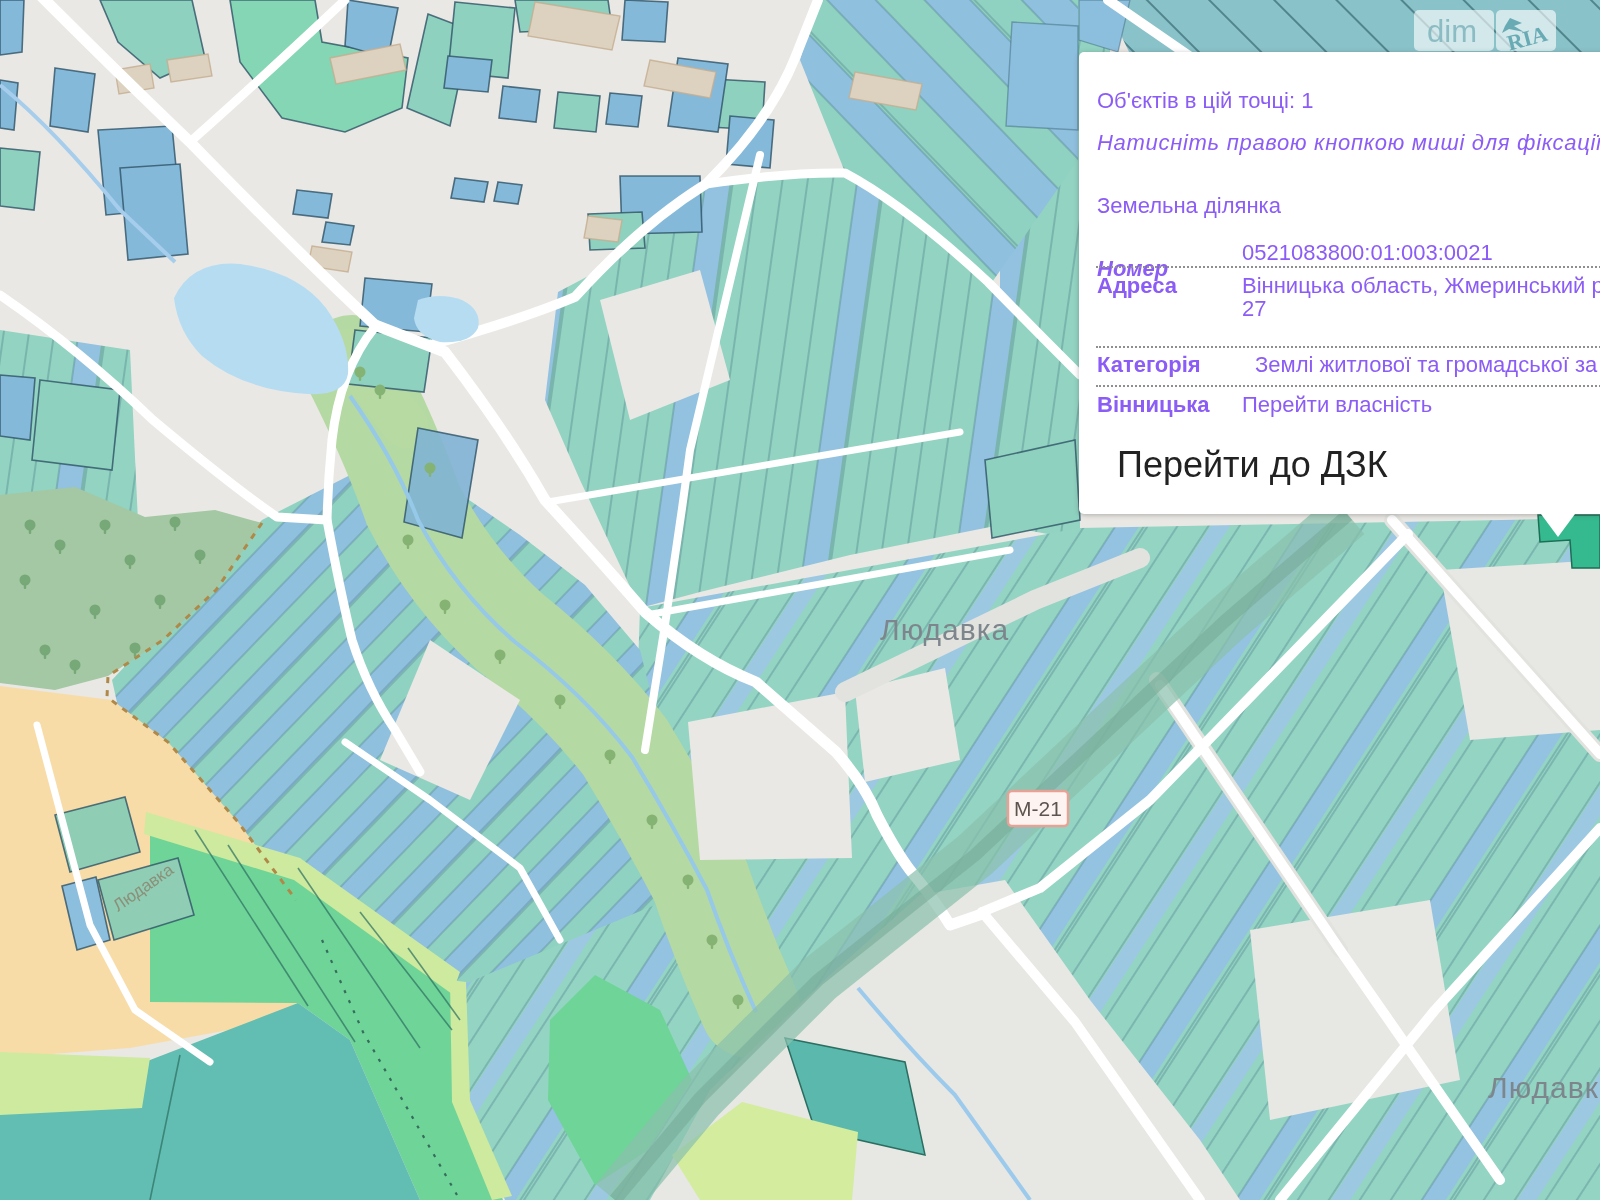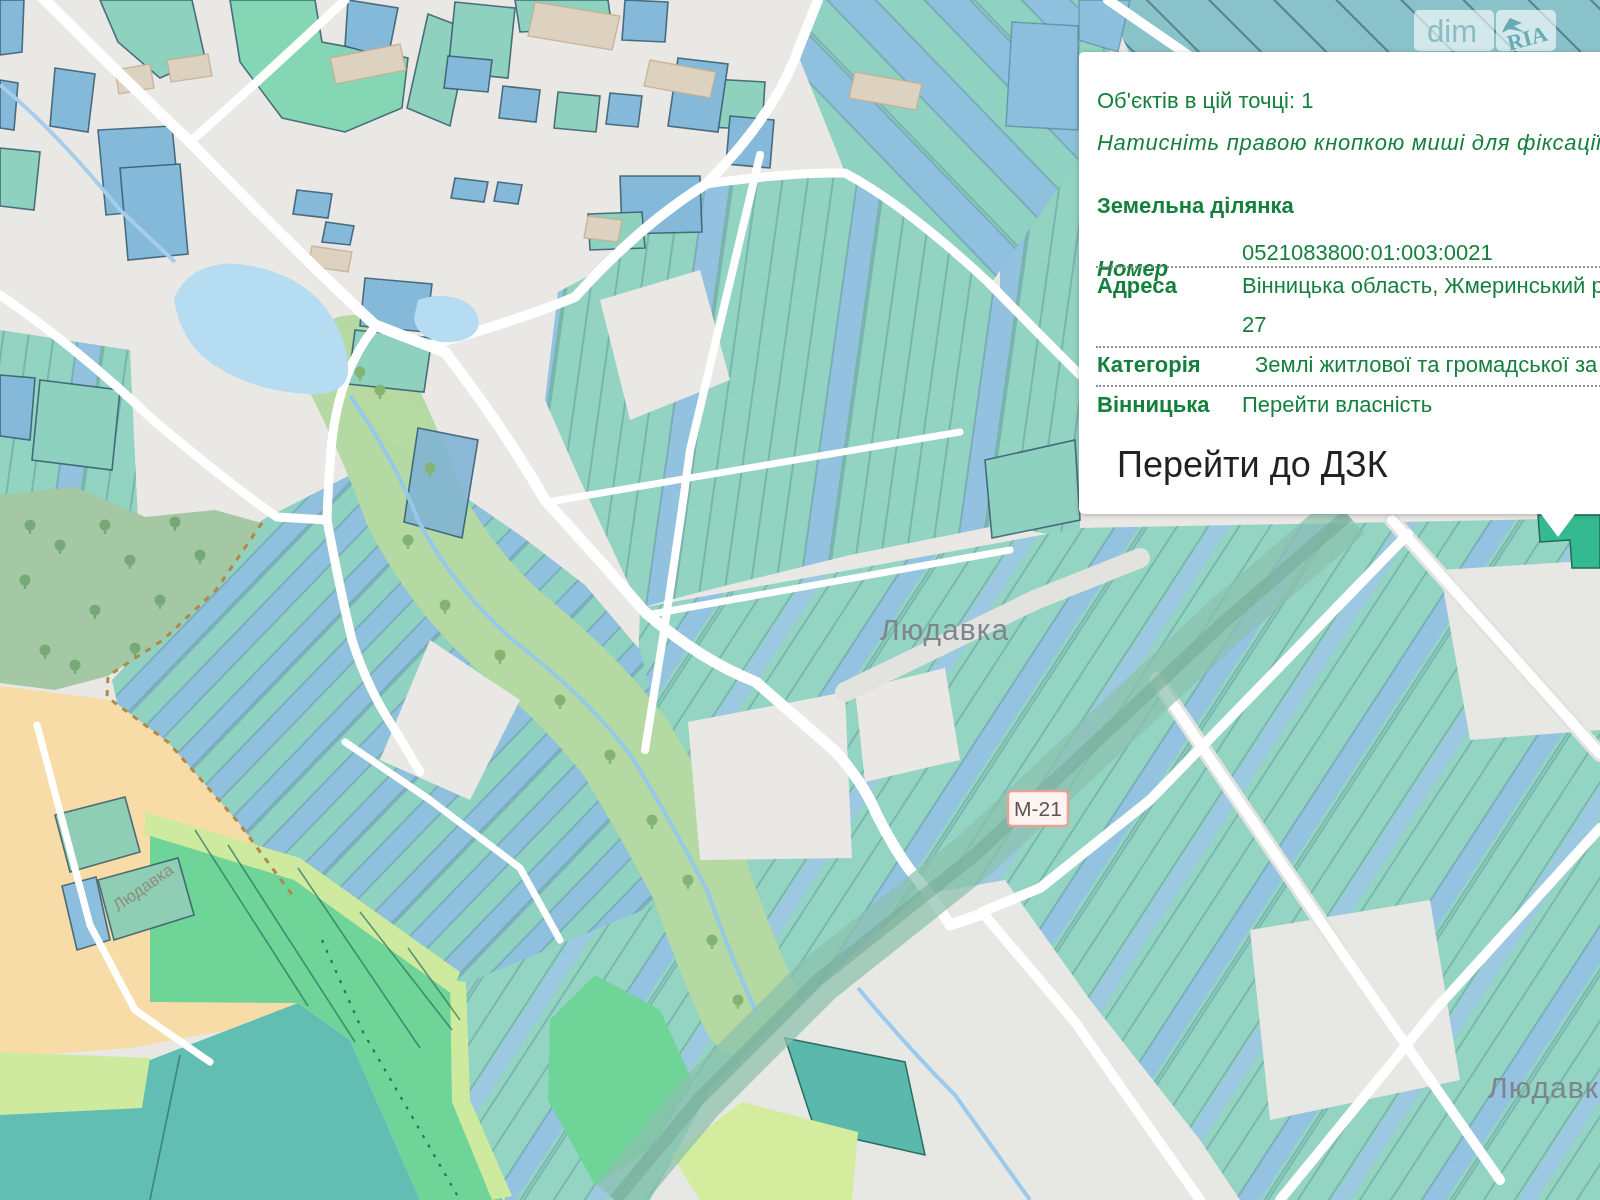--- a/index.html
+++ b/index.html
@@ -1,20 +1,20 @@
 <!DOCTYPE html>
 <html><head>
 <meta charset="utf-8">
 <style>
   html,body{margin:0;padding:0;width:1600px;height:1200px;overflow:hidden;
     font-family:"Liberation Sans",sans-serif;background:#e9e8e4;}
   #map{position:absolute;left:0;top:0;filter:blur(0.6px);}
   #popup{position:absolute;left:1079px;top:52px;width:620px;height:462px;
     background:#ffffff;border-radius:5px;box-shadow:0 1px 5px rgba(60,60,60,.35);}
-  #popup .t{position:absolute;white-space:nowrap;font-size:22px;color:#15803d;}
+  #popup .t{position:absolute;white-space:nowrap;font-size:22px;color:#8b5cf6;}
   .dash{position:absolute;left:17px;width:600px;border-top:2px dotted #8f8f8f;height:0;}
   #tail{position:absolute;left:1541px;top:514px;width:0;height:0;
     border-left:17px solid transparent;border-right:17px solid transparent;
     border-top:23px solid #ffffff;}
 </style>
 </head>
 <body>
 <svg id="map" width="1600" height="1200" viewBox="0 0 1600 1200" xmlns="http://www.w3.org/2000/svg">
 <defs>
   <g id="tree">
@@ -241,27 +241,27 @@
       <text x="1527" y="46" font-size="22" font-weight="bold" font-family="Liberation Serif,serif" fill="#68abb5" text-anchor="middle">RIA</text>
     </g>
     <path d="M1510,18 l12,5 l-8,3 l10,6 l-15,-3 l-7,4 l3,-7 Z" fill="#68abb5"></path>
   </g>
 </g>
 </svg>
 
 <div id="popup">
   <div class="t" style="left:18px;top:36px;">Об'єктів в цій точці: 1</div>
   <div class="t" style="left:18px;top:78px;font-style:italic;letter-spacing:0.7px;">Натисніть правою кнопкою миші для фіксації</div>
-  <div class="t" style="left:18px;top:141px;font-weight:bold;">Земельна ділянка</div>
+  <div class="t" style="left:18px;top:141px;font-weight:normal;">Земельна ділянка</div>
   <div class="t" style="left:18px;top:204px;font-weight:bold;font-style:italic;">Номер</div>
   <div class="t" style="left:163px;top:188px;">0521083800:01:003:0021</div>
   <div class="dash" style="top:214px;"></div>
   <div class="t" style="left:18px;top:221px;font-weight:bold;">Адреса</div>
   <div class="t" style="left:163px;top:221px;">Вінницька область, Жмеринський р</div>
-  <div class="t" style="left:163px;top:260px;text-align:center;">27</div>
+  <div class="t" style="left:163px;top:244px;text-align:center;">27</div>
   <div class="dash" style="top:294px;"></div>
   <div class="t" style="left:18px;top:300px;font-weight:bold;">Категорія</div>
   <div class="t" style="left:176px;top:300px;">Землі житлової та громадської за</div>
   <div class="dash" style="top:333px;"></div>
   <div class="t" style="left:18px;top:340px;font-weight:bold;">Вінницька</div>
   <div class="t" style="left:163px;top:340px;">Перейти власність</div>
   <div class="t" style="left:38px;top:392px;font-size:36px;color:#222;">Перейти до ДЗК</div>
 </div>
 <div id="tail"></div>
 

